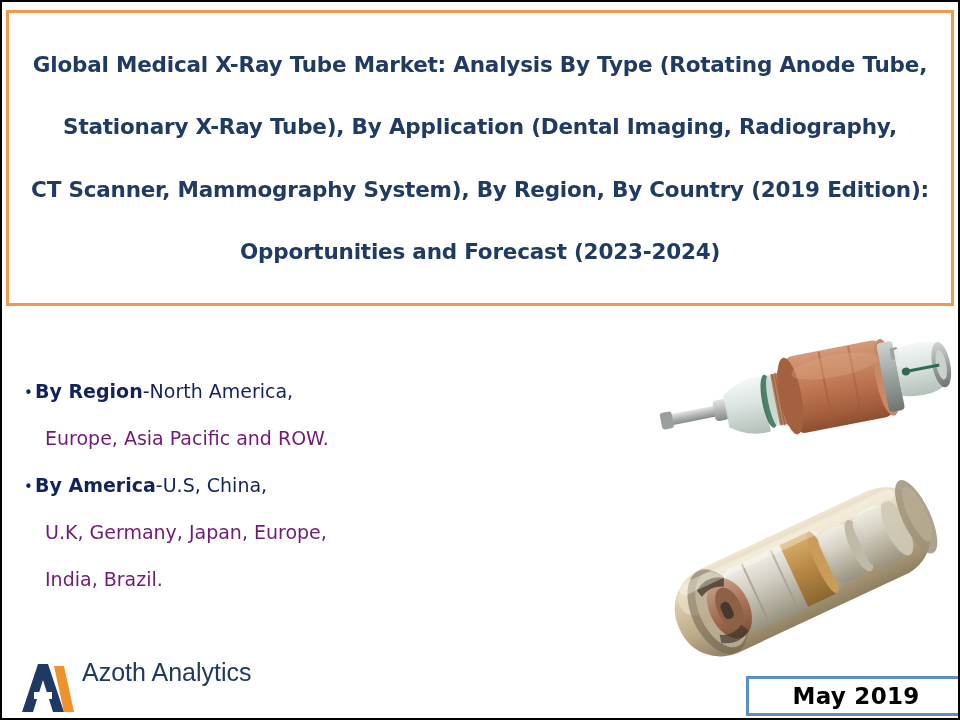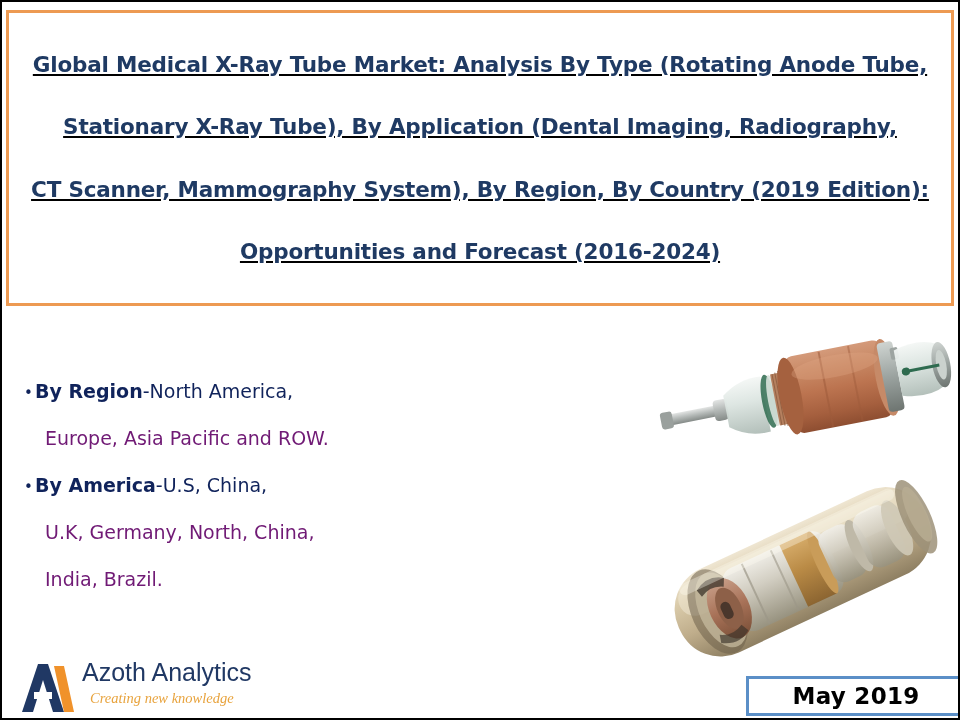--- a/index.html
+++ b/index.html
@@ -34,21 +34,20 @@
     display: flex;
     flex-direction: column;
     align-items: center;
     justify-content: center;
   }
   #title-block {
     width: 100%;
     text-align: center;
     padding: 0 8px;
     box-sizing: border-box;
-    text-decoration: underline;
   }
   .title-line {
     color: #1F3A63;
     font-weight: bold;
     font-size: 21.5px;
     letter-spacing: -0.2px;
     line-height: 1;
     margin: 0 0 41px 0;
     white-space: nowrap;
   }
@@ -188,21 +187,21 @@
 </head>
 <body>
 
 <div id="page">
 
   <div id="title-frame">
     <div id="title-block">
       <div class="title-line">Global Medical X-Ray Tube Market: Analysis By Type (Rotating Anode Tube,</div>
       <div class="title-line">Stationary X-Ray Tube), By Application (Dental Imaging, Radiography,</div>
       <div class="title-line">CT Scanner, Mammography System), By Region, By Country (2019 Edition):</div>
-      <div class="title-line">Opportunities and Forecast (2016-2024)</div>
+      <div class="title-line">Opportunities and Forecast (2023-2024)</div>
     </div>
   </div>
 
   <div id="body-area">
 
     <div id="bullet-list">
 
       <div class="bullet-row">
         <span class="bullet-dot">•</span>
         <span class="bullet-strong">By Region</span>
@@ -210,21 +209,21 @@
         <span class="bullet-rest">North America,</span>
       </div>
       <div class="cont-row">Europe, Asia Pacific and ROW.</div>
 
       <div class="bullet-row">
         <span class="bullet-dot">•</span>
         <span class="bullet-strong">By America</span>
         <span class="bullet-rest"> - </span>
         <span class="bullet-rest">U.S, China,</span>
       </div>
-      <div class="cont-row">U.K, Germany, North, China,</div>
+      <div class="cont-row">U.K, Germany, Japan, Europe,</div>
       <div class="cont-row">India, Brazil.</div>
 
     </div>
 
     <div id="tube-rotating">
       <svg viewBox="0 0 300 120" width="300" height="120" xmlns="http://www.w3.org/2000/svg">
         <defs>
           <linearGradient id="gCopper" x1="0" y1="0" x2="0" y2="1">
             <stop offset="0%" stop-color="#D49A7A"></stop>
             <stop offset="22%" stop-color="#C98A66"></stop>
@@ -353,21 +352,20 @@
         <svg viewBox="0 0 56 52" width="56" height="52" xmlns="http://www.w3.org/2000/svg">
           <path d="M18 2 L28 2 L44 50 L33 50 L23 18 L13 50 L2 50 Z" fill="#203864"></path>
           <path d="M12 50 L19 28 L31 28 L24 50 Z" fill="#203864" opacity="0"></path>
           <rect x="14" y="30" width="18" height="7" fill="#FFFFFF"></rect>
           <path d="M34 4 L44 4 L54 50 L44 50 Z" fill="#F0922B"></path>
           <path d="M28 10 L34 10 L44 50 L38 50 Z" fill="#F0922B" opacity="0"></path>
         </svg>
       </div>
       <div id="logo-text-wrap">
         <div id="logo-name">Azoth Analytics</div>
-        <div id="logo-tagline">Creating new knowledge</div>
       </div>
     </div>
 
     <div id="date-badge">
       <span id="date-text">May 2019</span>
     </div>
 
   </div>
 </div>
 

